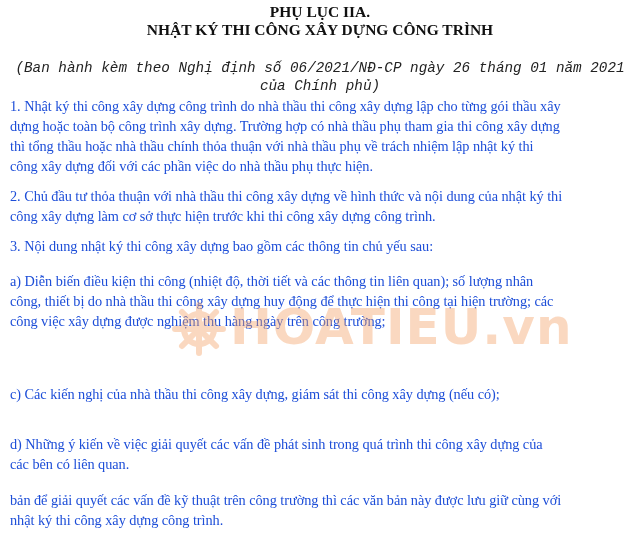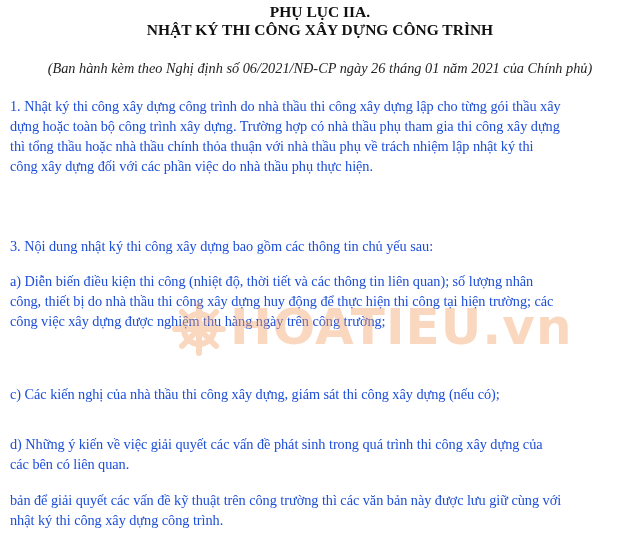--- a/index.html
+++ b/index.html
@@ -33,20 +33,21 @@
     }
     .subtitle {
       position: absolute;
       left: 0; top: 59px;
       width: 640px;
       text-align: center;
       font-style: italic;
       font-size: 14.3px;
       line-height: 18px;
       color: #222;
+      font-family: Liberation Mono, monospace;
     }
     .para {
       position: absolute;
       left: 10px;
       width: 625px;
       font-size: 14.3px;
       line-height: 20px;
       color: #1d4ed8;
       letter-spacing: -0.05px;
     }
@@ -87,20 +88,24 @@
 
   <div class="subtitle">(Ban hành kèm theo Nghị định số 06/2021/NĐ-CP ngày 26 tháng 01 năm 2021 của Chính phủ)</div>
 
   <div class="para" style="top:96px">
     <div>1. Nhật ký thi công xây dựng công trình do nhà thầu thi công xây dựng lập cho từng gói thầu xây</div>
     <div>dựng hoặc toàn bộ công trình xây dựng. Trường hợp có nhà thầu phụ tham gia thi công xây dựng</div>
     <div>thì tổng thầu hoặc nhà thầu chính thỏa thuận với nhà thầu phụ về trách nhiệm lập nhật ký thi</div>
     <div>công xây dựng đối với các phần việc do nhà thầu phụ thực hiện.</div>
   </div>
 
+  <div class="para" style="top:186px">
+    <div>2. Chủ đầu tư thỏa thuận với nhà thầu thi công xây dựng về hình thức và nội dung của nhật ký thi</div>
+    <div>công xây dựng làm cơ sở thực hiện trước khi thi công xây dựng công trình.</div>
+  </div>
 
   <div class="para" style="top:236px">
     <div>3. Nội dung nhật ký thi công xây dựng bao gồm các thông tin chủ yếu sau:</div>
   </div>
 
   <div class="para" style="top:271px">
     <div>a) Diễn biến điều kiện thi công (nhiệt độ, thời tiết và các thông tin liên quan); số lượng nhân</div>
     <div>công, thiết bị do nhà thầu thi công xây dựng huy động để thực hiện thi công tại hiện trường; các</div>
     <div>công việc xây dựng được nghiệm thu hàng ngày trên công trường;</div>
   </div>

